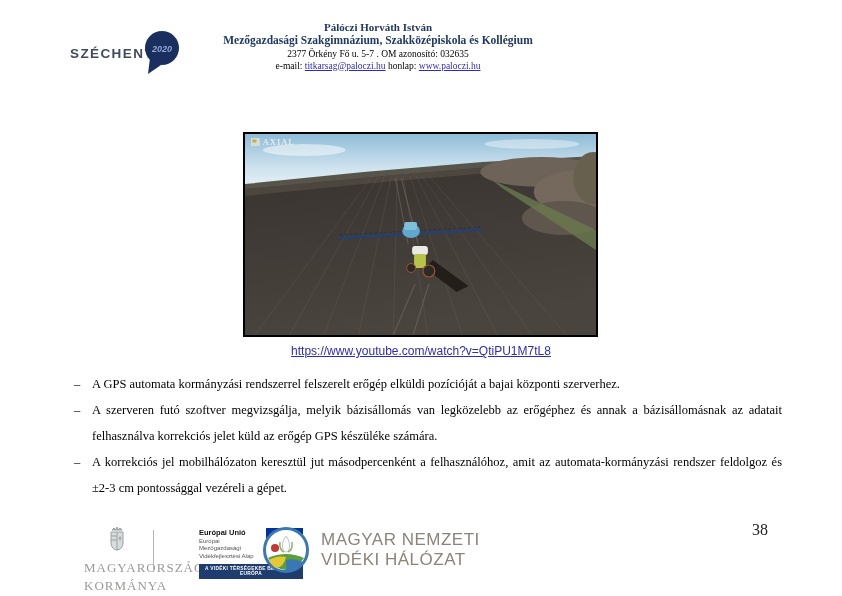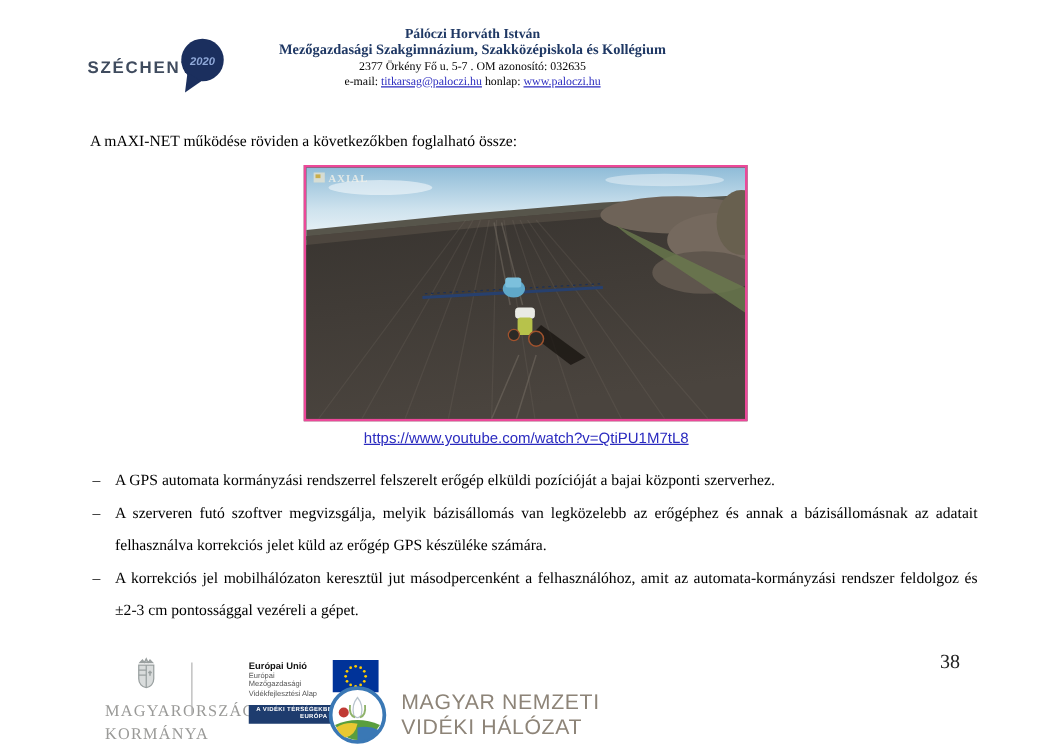--- a/index.html
+++ b/index.html
@@ -11,21 +11,21 @@
   .szlogo{position:absolute;left:66px;top:16px;width:122px;height:64px;}
   .hdr{position:absolute;left:173px;top:21px;width:410px;text-align:center;line-height:1.18;}
   .hdr .l1{font-size:11px;font-weight:bold;color:#1f3864;}
   .hdr .l2{font-size:11.5px;font-weight:bold;color:#1f3864;}
   .hdr .l3,.hdr .l4,.hdr .l5{font-size:9.5px;color:#000;margin-top:1px;}
   .hdr a, .lnk{color:#2b2bbf;text-decoration:underline;cursor:pointer;}
   
   .intro{position:absolute;left:72px;top:106px;font-size:12.5px;}
   
   .photo{position:absolute;left:243px;top:132px;width:355px;height:205px;
-    border:2px solid #ec4899;box-sizing:border-box;background:#43403c;}
+    border:2px solid #000000;box-sizing:border-box;background:#43403c;}
   .photo svg{display:block;width:100%;height:100%;}
   
   .vlinkrow{position:absolute;left:0;top:341px;width:842px;text-align:center;}
   .vlink{font-family:"Liberation Sans",sans-serif;font-size:12px;color:#2b2bbf;text-decoration:underline;cursor:pointer;}
   
   .bullets{position:absolute;left:74px;top:371px;width:708px;}
   .bullet{display:flex;align-items:flex-start;}
   .bullet .mk{width:18px;flex:0 0 18px;font-size:12.5px;line-height:26px;}
   .bullet .tx{flex:1;font-size:12.5px;line-height:26px;text-align:justify;}
   
@@ -34,21 +34,21 @@
   .gov .gt{font-size:13px;color:#9a9a98;letter-spacing:1px;line-height:1.25;margin-top:2px;font-family:Liberation Serif, serif;}
   .fdiv{position:absolute;left:153px;top:530px;width:1px;height:42px;background:#b5b5b5;}
   .eu{position:absolute;left:158px;top:528px;width:104px;margin-left:41px;}
   .eu .row{display:flex;align-items:flex-start;}
   .eu .txt{flex:1;font-family:"Liberation Sans",sans-serif;}
   .eu .t1{font-size:7.5px;font-weight:bold;color:#111;}
   .eu .t2{font-size:6px;color:#555;line-height:1.2;margin-top:1px;}
   .eu .flag{flex:0 0 37px;margin-left:3px;}
   .eu .banner{margin-top:3px;background:#1e3c6e;color:#fff;font-family:"Liberation Sans",sans-serif;
     font-size:4.8px;font-weight:bold;text-align:center;letter-spacing:.3px;padding:2.5px 0;}
-  .mnvh{position:absolute;left:262px;top:526px;display:flex;align-items:center;margin-top:22px;}
+  .mnvh{position:absolute;left:262px;top:526px;display:flex;align-items:center;}
   .mnvh .ring{width:48px;height:48px;}
   .mnvh .mt{margin-left:11px;font-family:"Liberation Sans",sans-serif;font-size:17px;
     color:#8d8478;line-height:20px;letter-spacing:.5px;font-weight:500;}
   .pagenum{position:absolute;left:752px;top:521px;font-size:16px;color:#222;}
 </style>
 </head>
 <body>
 
 <div class="page">
 
@@ -63,21 +63,20 @@
     </svg>
   </div>
 
   <div class="hdr">
     <div class="l1">Pálóczi Horváth István</div>
     <div class="l2">Mezőgazdasági Szakgimnázium, Szakközépiskola és Kollégium</div>
     <div class="l3">2377 Örkény Fő u. 5-7 . OM azonosító: 032635</div>
     <div class="l4"><span>e-mail: </span><a class="lnk">titkarsag@paloczi.hu</a><span> honlap: </span><a class="lnk">www.paloczi.hu</a></div>
   </div>
 
-  <div class="intro">A mAXI-NET működése röviden a következőkben foglalható össze:</div>
 
   <div class="photo">
     <svg viewBox="0 0 355 201" preserveAspectRatio="none">
       <defs>
         <linearGradient id="sky" x1="0" y1="0" x2="0" y2="1">
           <stop offset="0" stop-color="#8fbcd8"></stop>
           <stop offset="0.55" stop-color="#cfe3ee"></stop>
           <stop offset="1" stop-color="#f2f7fa"></stop>
         </linearGradient>
         <linearGradient id="soil" x1="0" y1="0" x2="0.25" y2="1">

